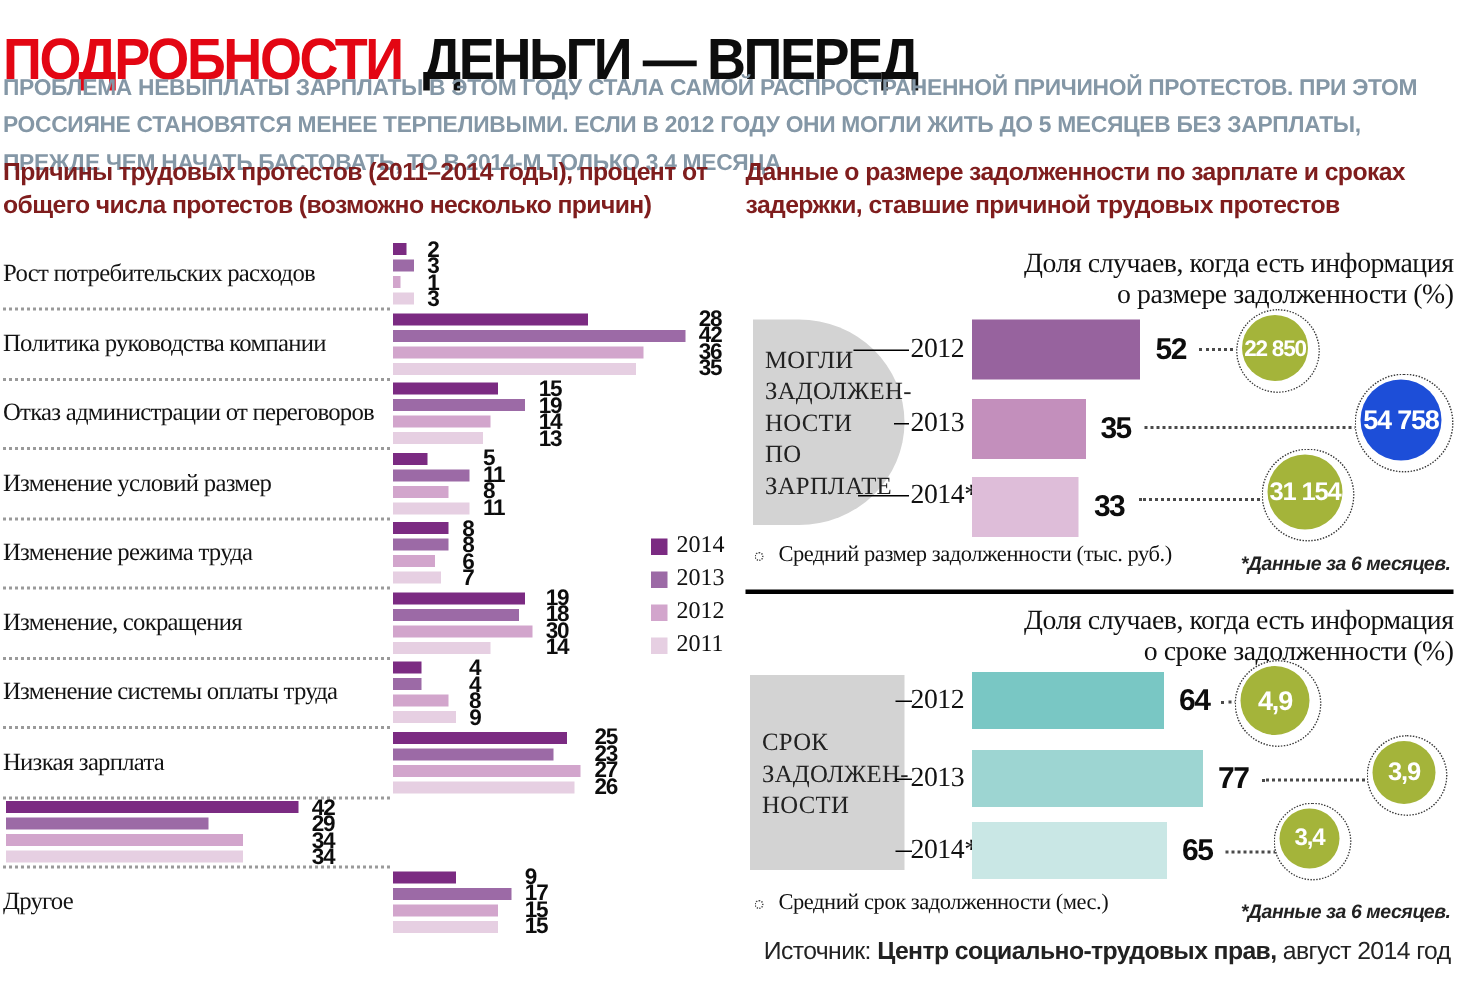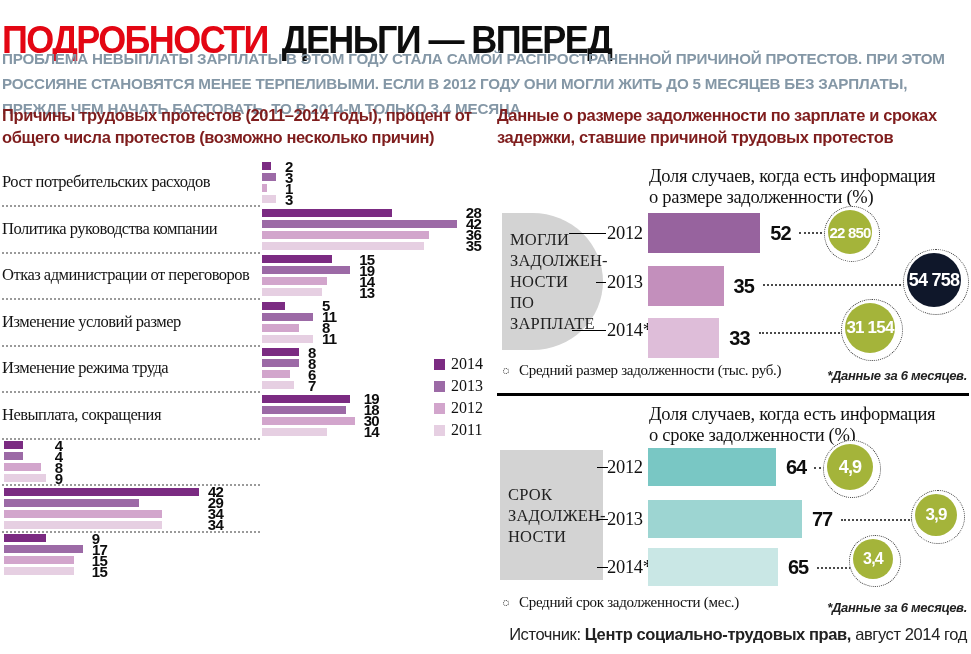--- a/index.html
+++ b/index.html
@@ -55,20 +55,21 @@
 
   
   .panel { position:absolute; left:0; width:472px; }
   #panel-size { top:55px;  height:234px; }
   #panel-term { top:293px; height:225px; }
   .divider { position:absolute; left:0; top:288px; width:472px; height:3px; background:#000; }
   .rp-subtitle {
     position:absolute; left:152px; top:6px; width:320px;
     font-family:"Liberation Serif", serif; font-size:18.5px; line-height:21px;
     letter-spacing:-0.3px;
+    text-align:right;
   }
   .shape { position:absolute; background:#d3d3d3; display:flex; flex-direction:column; justify-content:center; padding-left:8px; }
   .shape-d    { left:5px; top:53px; width:101px; height:137px; border-top-right-radius:72px 70px; border-bottom-right-radius:72px 70px; }
   .shape-rect { left:3px; top:52px; width:103px; height:130px; }
   .shape-line { font-family:"Liberation Serif", serif; font-size:16.5px; letter-spacing:0.2px; line-height:21px; color:#222; }
   .yr   { position:absolute; font-family:"Liberation Serif", serif; font-size:18.5px; letter-spacing:-0.3px; color:#111; }
   .yline{ position:absolute; border-top:1.6px solid #000; height:0; }
   .rp-bar { position:absolute; }
   .rp-val { position:absolute; font-size:20px; font-weight:bold; letter-spacing:-1px; color:#0d0d0d; }
   .leader { position:absolute; height:0; border-top:2px dotted #4a4a4a; }
@@ -202,81 +203,104 @@
               <div class="lc-bar" style="width: 27.84px; background: rgb(210, 165, 204);"></div>
               <span class="lc-val" style="margin-left: 18.28px;">6</span>
             </div>
             <div class="lc-row">
               <div class="lc-bar" style="width: 32.48px; background: rgb(230, 207, 226);"></div>
               <span class="lc-val" style="margin-left: 13.64px;">7</span>
             </div>
           </div>
         </div>
         <div class="lc-group">
-          <div class="lc-label">Невыплата, сокращения</div>
+          <div class="lc-label">Изменение, сокращения</div>
           <div class="lc-bars">
             <div class="lc-row">
               <div class="lc-bar" style="width: 88.16px; background: rgb(123, 43, 130);"></div>
               <span class="lc-val" style="margin-left: 13.64px;">19</span>
             </div>
             <div class="lc-row">
               <div class="lc-bar" style="width: 83.52px; background: rgb(156, 106, 166);"></div>
               <span class="lc-val" style="margin-left: 18.28px;">18</span>
             </div>
             <div class="lc-row">
               <div class="lc-bar" style="width: 92.8px; background: rgb(210, 165, 204);"></div>
               <span class="lc-val" style="margin-left: 9px;">30</span>
             </div>
             <div class="lc-row">
               <div class="lc-bar" style="width: 64.96px; background: rgb(230, 207, 226);"></div>
               <span class="lc-val" style="margin-left: 36.84px;">14</span>
             </div>
           </div>
         </div>
         <div class="lc-group">
+          <div class="lc-label">Изменение системы оплаты труда</div>
           <div class="lc-bars">
             <div class="lc-row">
               <div class="lc-bar" style="width: 18.56px; background: rgb(123, 43, 130);"></div>
               <span class="lc-val" style="margin-left: 32.2px;">4</span>
             </div>
             <div class="lc-row">
               <div class="lc-bar" style="width: 18.56px; background: rgb(156, 106, 166);"></div>
               <span class="lc-val" style="margin-left: 32.2px;">4</span>
             </div>
             <div class="lc-row">
               <div class="lc-bar" style="width: 37.12px; background: rgb(210, 165, 204);"></div>
               <span class="lc-val" style="margin-left: 13.64px;">8</span>
             </div>
             <div class="lc-row">
               <div class="lc-bar" style="width: 41.76px; background: rgb(230, 207, 226);"></div>
               <span class="lc-val" style="margin-left: 9px;">9</span>
             </div>
           </div>
         </div>
         <div class="lc-group">
+          <div class="lc-label">Низкая зарплата</div>
+          <div class="lc-bars">
+            <div class="lc-row">
+              <div class="lc-bar" style="width: 116px; background: rgb(123, 43, 130);"></div>
+              <span class="lc-val" style="margin-left: 18.28px;">25</span>
+            </div>
+            <div class="lc-row">
+              <div class="lc-bar" style="width: 106.72px; background: rgb(156, 106, 166);"></div>
+              <span class="lc-val" style="margin-left: 27.56px;">23</span>
+            </div>
+            <div class="lc-row">
+              <div class="lc-bar" style="width: 125.28px; background: rgb(210, 165, 204);"></div>
+              <span class="lc-val" style="margin-left: 9px;">27</span>
+            </div>
+            <div class="lc-row">
+              <div class="lc-bar" style="width: 120.64px; background: rgb(230, 207, 226);"></div>
+              <span class="lc-val" style="margin-left: 13.64px;">26</span>
+            </div>
+          </div>
+        </div>
+        <div class="lc-group">
           <div class="lc-bars">
             <div class="lc-row">
               <div class="lc-bar" style="width: 194.88px; background: rgb(123, 43, 130);"></div>
               <span class="lc-val" style="margin-left: 9px;">42</span>
             </div>
             <div class="lc-row">
               <div class="lc-bar" style="width: 134.56px; background: rgb(156, 106, 166);"></div>
               <span class="lc-val" style="margin-left: 69.32px;">29</span>
             </div>
             <div class="lc-row">
               <div class="lc-bar" style="width: 157.76px; background: rgb(210, 165, 204);"></div>
               <span class="lc-val" style="margin-left: 46.12px;">34</span>
             </div>
             <div class="lc-row">
               <div class="lc-bar" style="width: 157.76px; background: rgb(230, 207, 226);"></div>
               <span class="lc-val" style="margin-left: 46.12px;">34</span>
             </div>
           </div>
         </div>
         <div class="lc-group">
+          <div class="lc-label">Другое</div>
           <div class="lc-bars">
             <div class="lc-row">
               <div class="lc-bar" style="width: 41.76px; background: rgb(123, 43, 130);"></div>
               <span class="lc-val" style="margin-left: 46.12px;">9</span>
             </div>
             <div class="lc-row">
               <div class="lc-bar" style="width: 78.88px; background: rgb(156, 106, 166);"></div>
               <span class="lc-val" style="margin-left: 9px;">17</span>
             </div>
             <div class="lc-row">
@@ -333,21 +357,21 @@
           <div class="leader" style="left: 302px; top: 72px; width: 27px;"></div>
           <div class="bubble" style="left: 327px; top: 46px; width: 56px; height: 56px;">
             <div class="bubble-inner" style="width: 44px; height: 44px; background: rgb(164, 180, 58); font-size: 15px;">22 850</div>
           </div>
           <div class="yline" style="left: 99px; top: 122px; width: 10px;"></div>
           <div class="yr" style="left: 110px; top: 112px;">2013</div>
           <div class="rp-bar" style="left: 151px; top: 106px; width: 75.6px; height: 40px; background: rgb(195, 143, 188);"></div>
           <div class="rp-val" style="left: 236.6px; top: 115px;">35</div>
           <div class="leader" style="left: 266px; top: 124px; width: 142px;"></div>
           <div class="bubble" style="left: 406px; top: 89px; width: 66px; height: 66px;">
-            <div class="bubble-inner" style="width: 54px; height: 54px; background: #0f172a; font-size: 18px;">54 758</div>
+            <div class="bubble-inner" style="width: 54px; height: 54px; background: #1d4ed8; font-size: 18px;">54 758</div>
           </div>
           <div class="yline" style="left: 75px; top: 170px; width: 34px;"></div>
           <div class="yr" style="left: 110px; top: 160px;">2014*</div>
           <div class="rp-bar" style="left: 151px; top: 158px; width: 71.28px; height: 40px; background: rgb(222, 189, 217);"></div>
           <div class="rp-val" style="left: 232.28px; top: 167px;">33</div>
           <div class="leader" style="left: 262px; top: 172px; width: 84px;"></div>
           <div class="bubble" style="left: 344px; top: 139px; width: 62px; height: 62px;">
             <div class="bubble-inner" style="width: 50px; height: 50px; background: rgb(164, 180, 58); font-size: 17px;">31 154</div>
           </div>
         </div>

